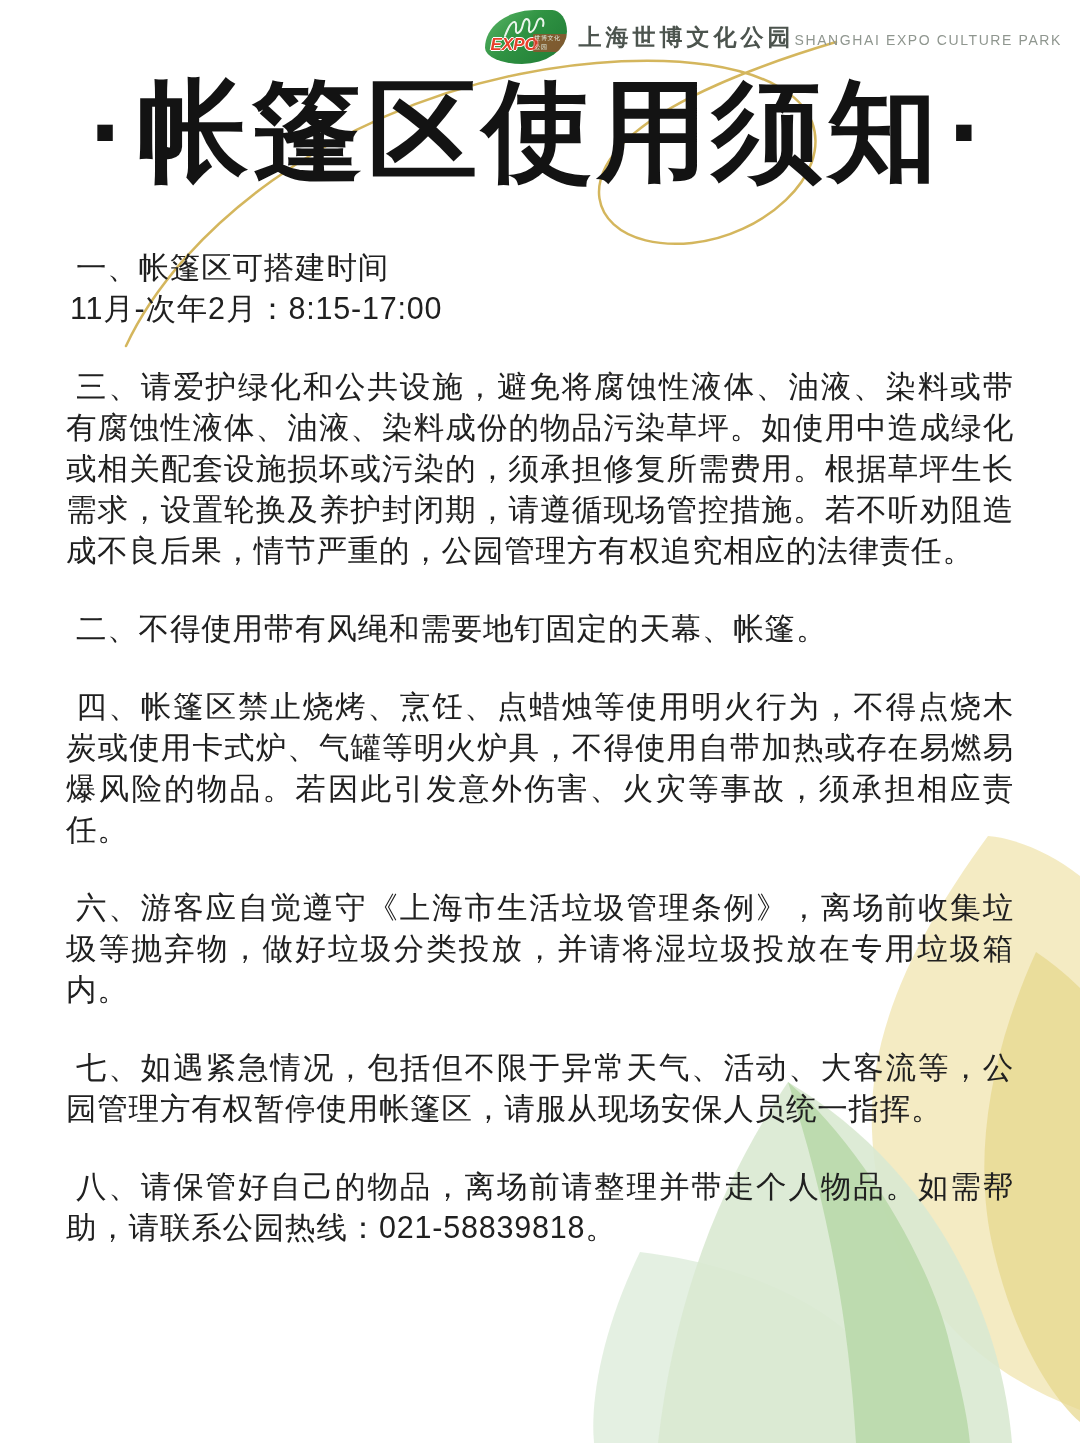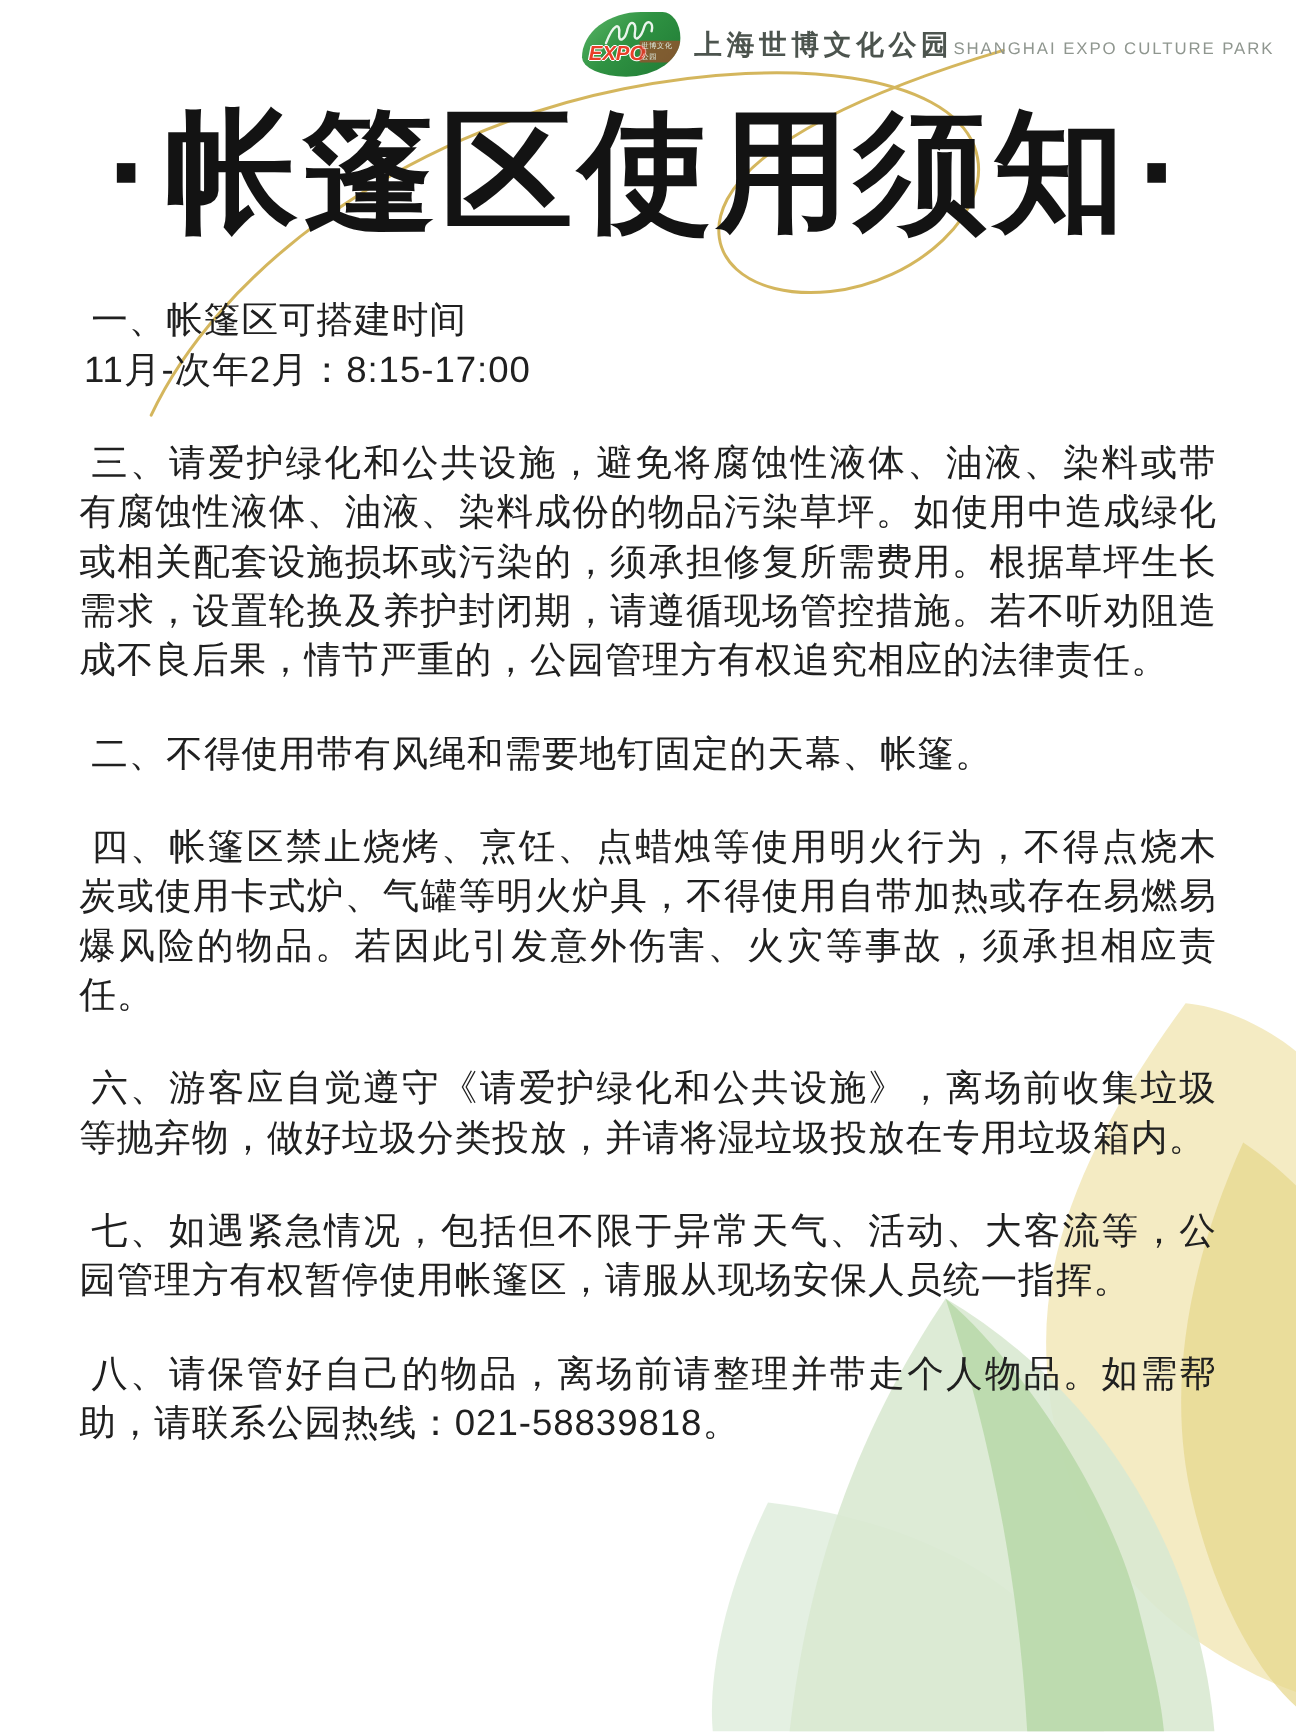--- a/index.html
+++ b/index.html
@@ -46,21 +46,21 @@
     font-size: 23px; font-weight: 700; color: #4c544e; letter-spacing: 4px;
     line-height: 1.15;
   }
   .logo-en {
     font-size: 14px; color: #8f968f; letter-spacing: 1.6px; margin-top: 8px;
   }
 
   
   .title {
     position: absolute; top: 56px; left: 0; right: 0; z-index: 2;
-    margin: 13px; text-align: center;
+    margin: 0; text-align: center;
     font-size: 110px; font-weight: 900; color: #131313;
     letter-spacing: 5px; line-height: 150px;
     font-family: "Liberation Sans", sans-serif;
     white-space: nowrap;
   }
   .title .dot { font-weight: 900; padding: 0 6px; }
 
   
   .notice {
     position: absolute; top: 247px; left: 66px; width: 948px; z-index: 2;
@@ -114,21 +114,21 @@
       <div class="sched-line">11月-次年2月：8:15-17:00</div>
     </section>
 
     <p>三、请爱护绿化和公共设施，避免将腐蚀性液体、油液、染料或带有腐蚀性液体、油液、染料成份的物品污染草坪。如使用中造成绿化或相关配套设施损坏或污染的，须承担修复所需费用。根据草坪生长需求，设置轮换及养护封闭期，请遵循现场管控措施。若不听劝阻造成不良后果，情节严重的，公园管理方有权追究相应的法律责任。</p>
 
     <p>二、不得使用带有风绳和需要地钉固定的天幕、帐篷。</p>
 
     <p>四、帐篷区禁止烧烤、烹饪、点蜡烛等使用明火行为，不得点烧木炭或使用卡式炉、气罐等明火炉具，不得使用自带加热或存在易燃易爆风险的物品。若因此引发意外伤害、火灾等事故，须承担相应责任。</p>
 
 
-    <p>六、游客应自觉遵守《请爱护绿化和公共设施》，离场前收集垃圾等抛弃物，做好垃圾分类投放，并请将湿垃圾投放在专用垃圾箱内。</p>
+    <p>六、游客应自觉遵守《上海市生活垃圾管理条例》，离场前收集垃圾等抛弃物，做好垃圾分类投放，并请将湿垃圾投放在专用垃圾箱内。</p>
 
     <p>七、如遇紧急情况，包括但不限于异常天气、活动、大客流等，公园管理方有权暂停使用帐篷区，请服从现场安保人员统一指挥。</p>
 
     <p>八、请保管好自己的物品，离场前请整理并带走个人物品。如需帮助，请联系公园热线：021-58839818。</p>
 
   </main>
 
 </div>
 
 </body></html>

